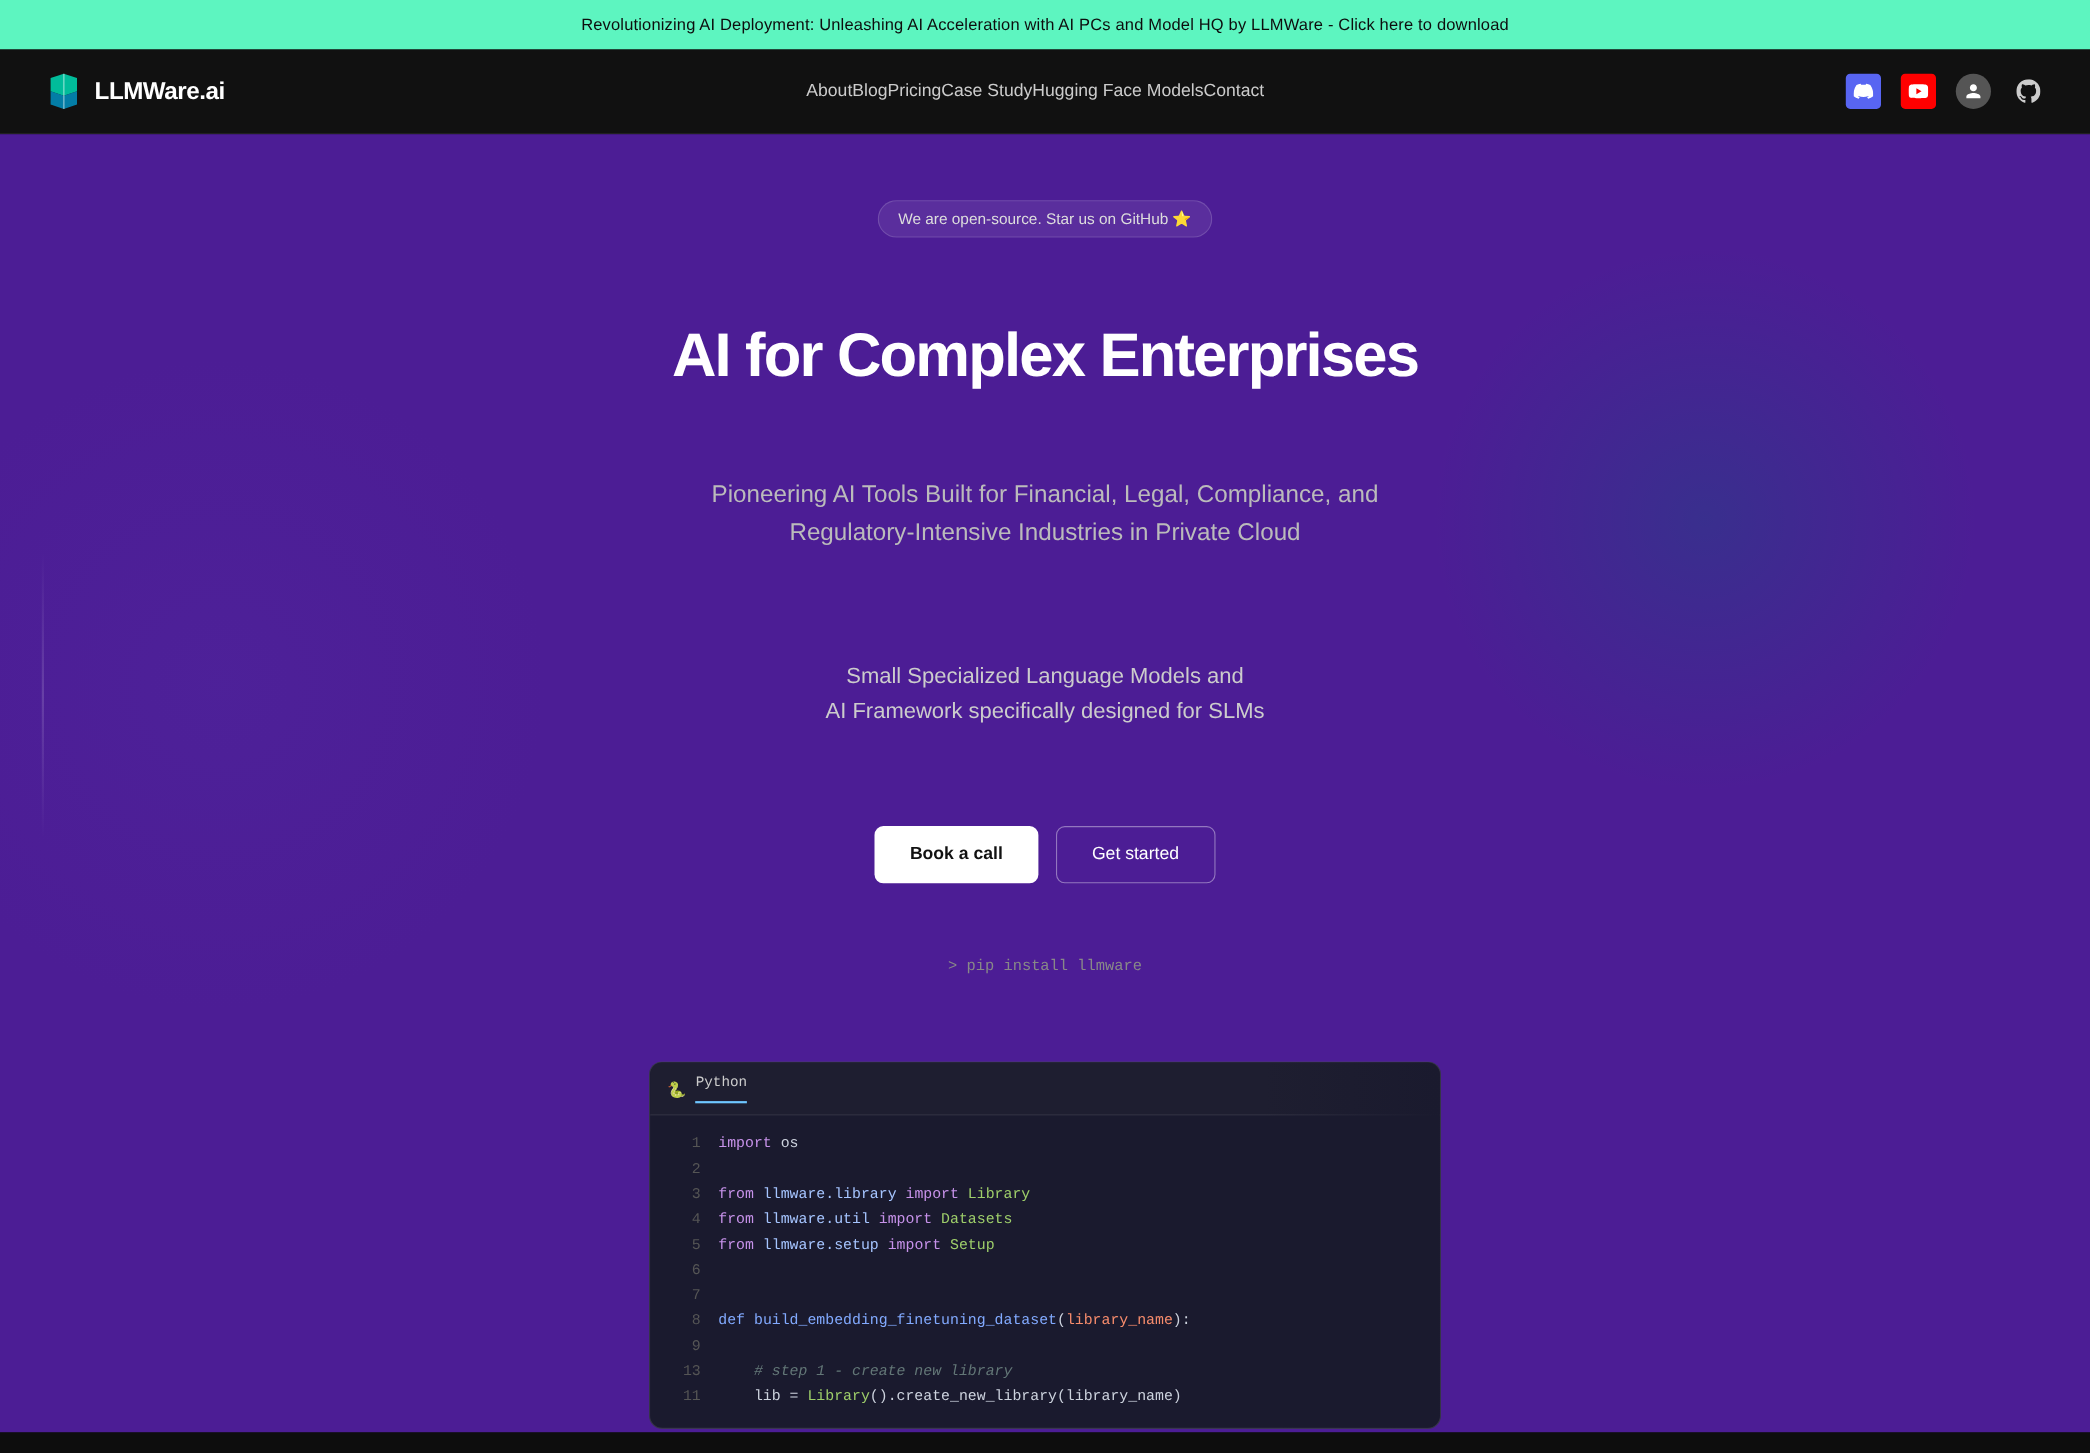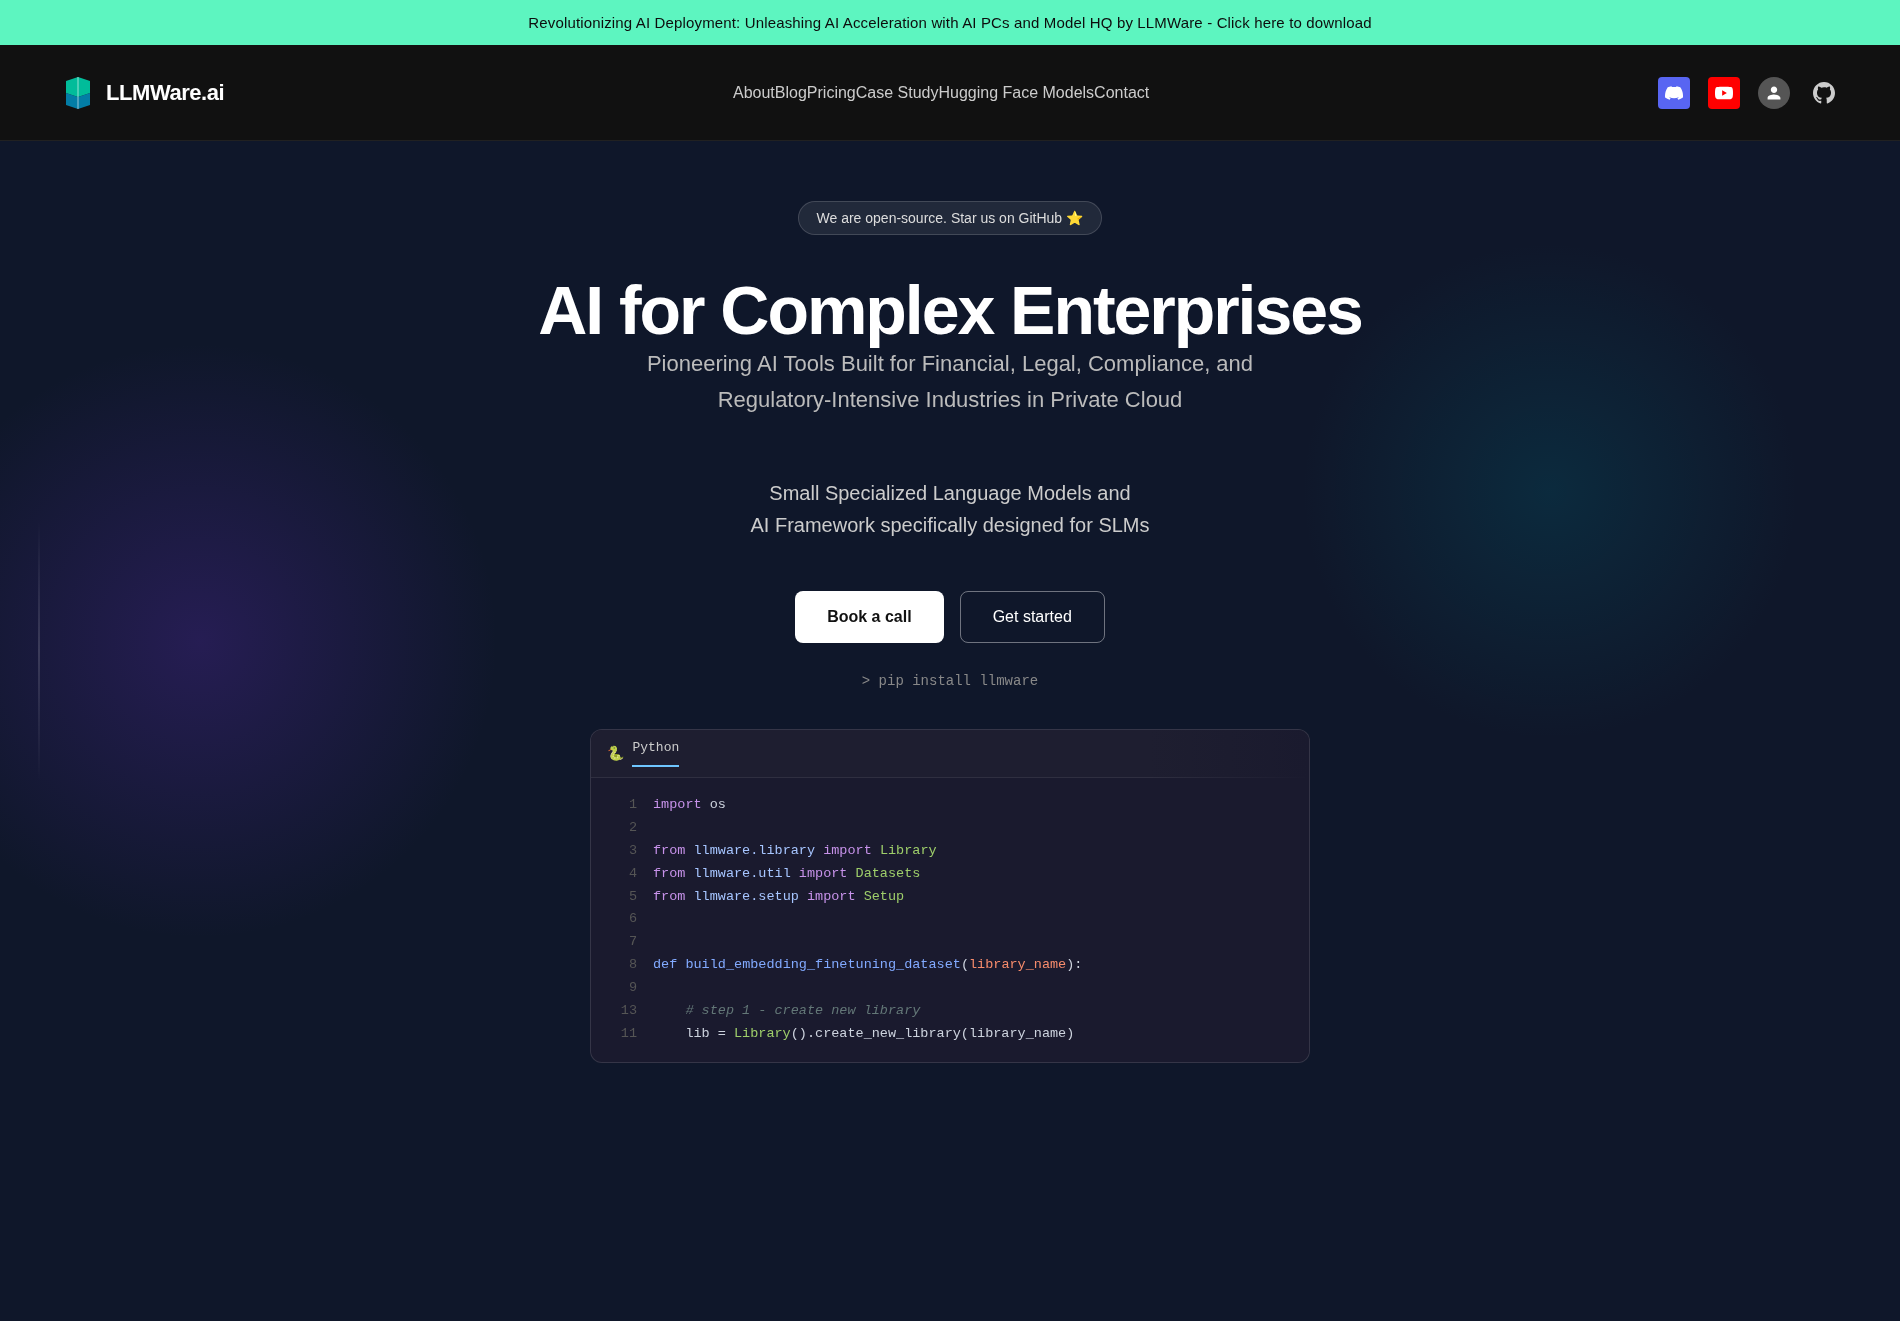--- a/index.html
+++ b/index.html
@@ -23,22 +23,22 @@
       cursor: pointer;
       letter-spacing: 0.01em;
     }
 
     
     nav {
       background: #111;
       display: flex;
       align-items: center;
       justify-content: space-between;
-      padding: 0 60px;
-      height: 96px;
+      padding: 0 40px;
+      height: 77px;
       border-bottom: 1px solid rgba(255,255,255,0.07);
     }
 
     .nav-logo {
       display: flex;
       align-items: center;
       gap: 10px;
     }
 
     .logo-icon {
@@ -85,28 +85,29 @@
       color: #ccc;
     }
 
     .nav-icon.discord { background: #5865F2; color: #fff; }
     .nav-icon.youtube { background: #FF0000; color: #fff; }
     .nav-icon.user-icon { background: #555; color: #fff; border-radius: 50%; }
     .nav-icon.github { background: transparent; color: #ccc; font-size: 22px; }
 
     
     .hero {
-      background: #0f172a;
+      background: #4c1d95;
       position: relative;
       min-height: 1180px;
       overflow: hidden;
       display: flex;
       flex-direction: column;
       align-items: center;
       padding-top: 60px;
+      gap: 38px;
     }
 
     
     .hero::before {
       content: '';
       position: absolute;
       left: -100px;
       top: 200px;
       width: 600px;
       height: 600px;
@@ -134,27 +135,28 @@
       color: #ddd;
       display: inline-flex;
       align-items: center;
       gap: 6px;
       margin-bottom: 40px;
       cursor: pointer;
       z-index: 1;
     }
 
     .hero-title {
-      font-size: 68px;
+      font-size: 56px;
       font-weight: 800;
       text-align: right;
       line-height: 1.05;
       letter-spacing: -0.03em;
       max-width: 900px;
       z-index: 1;
+      margin-bottom: 40px;
     }
 
     .hero-subtitle {
       font-size: 22px;
       font-weight: 400;
       color: #bbb;
       text-align: center;
       max-width: 700px;
       line-height: 1.6;
       z-index: 1;

